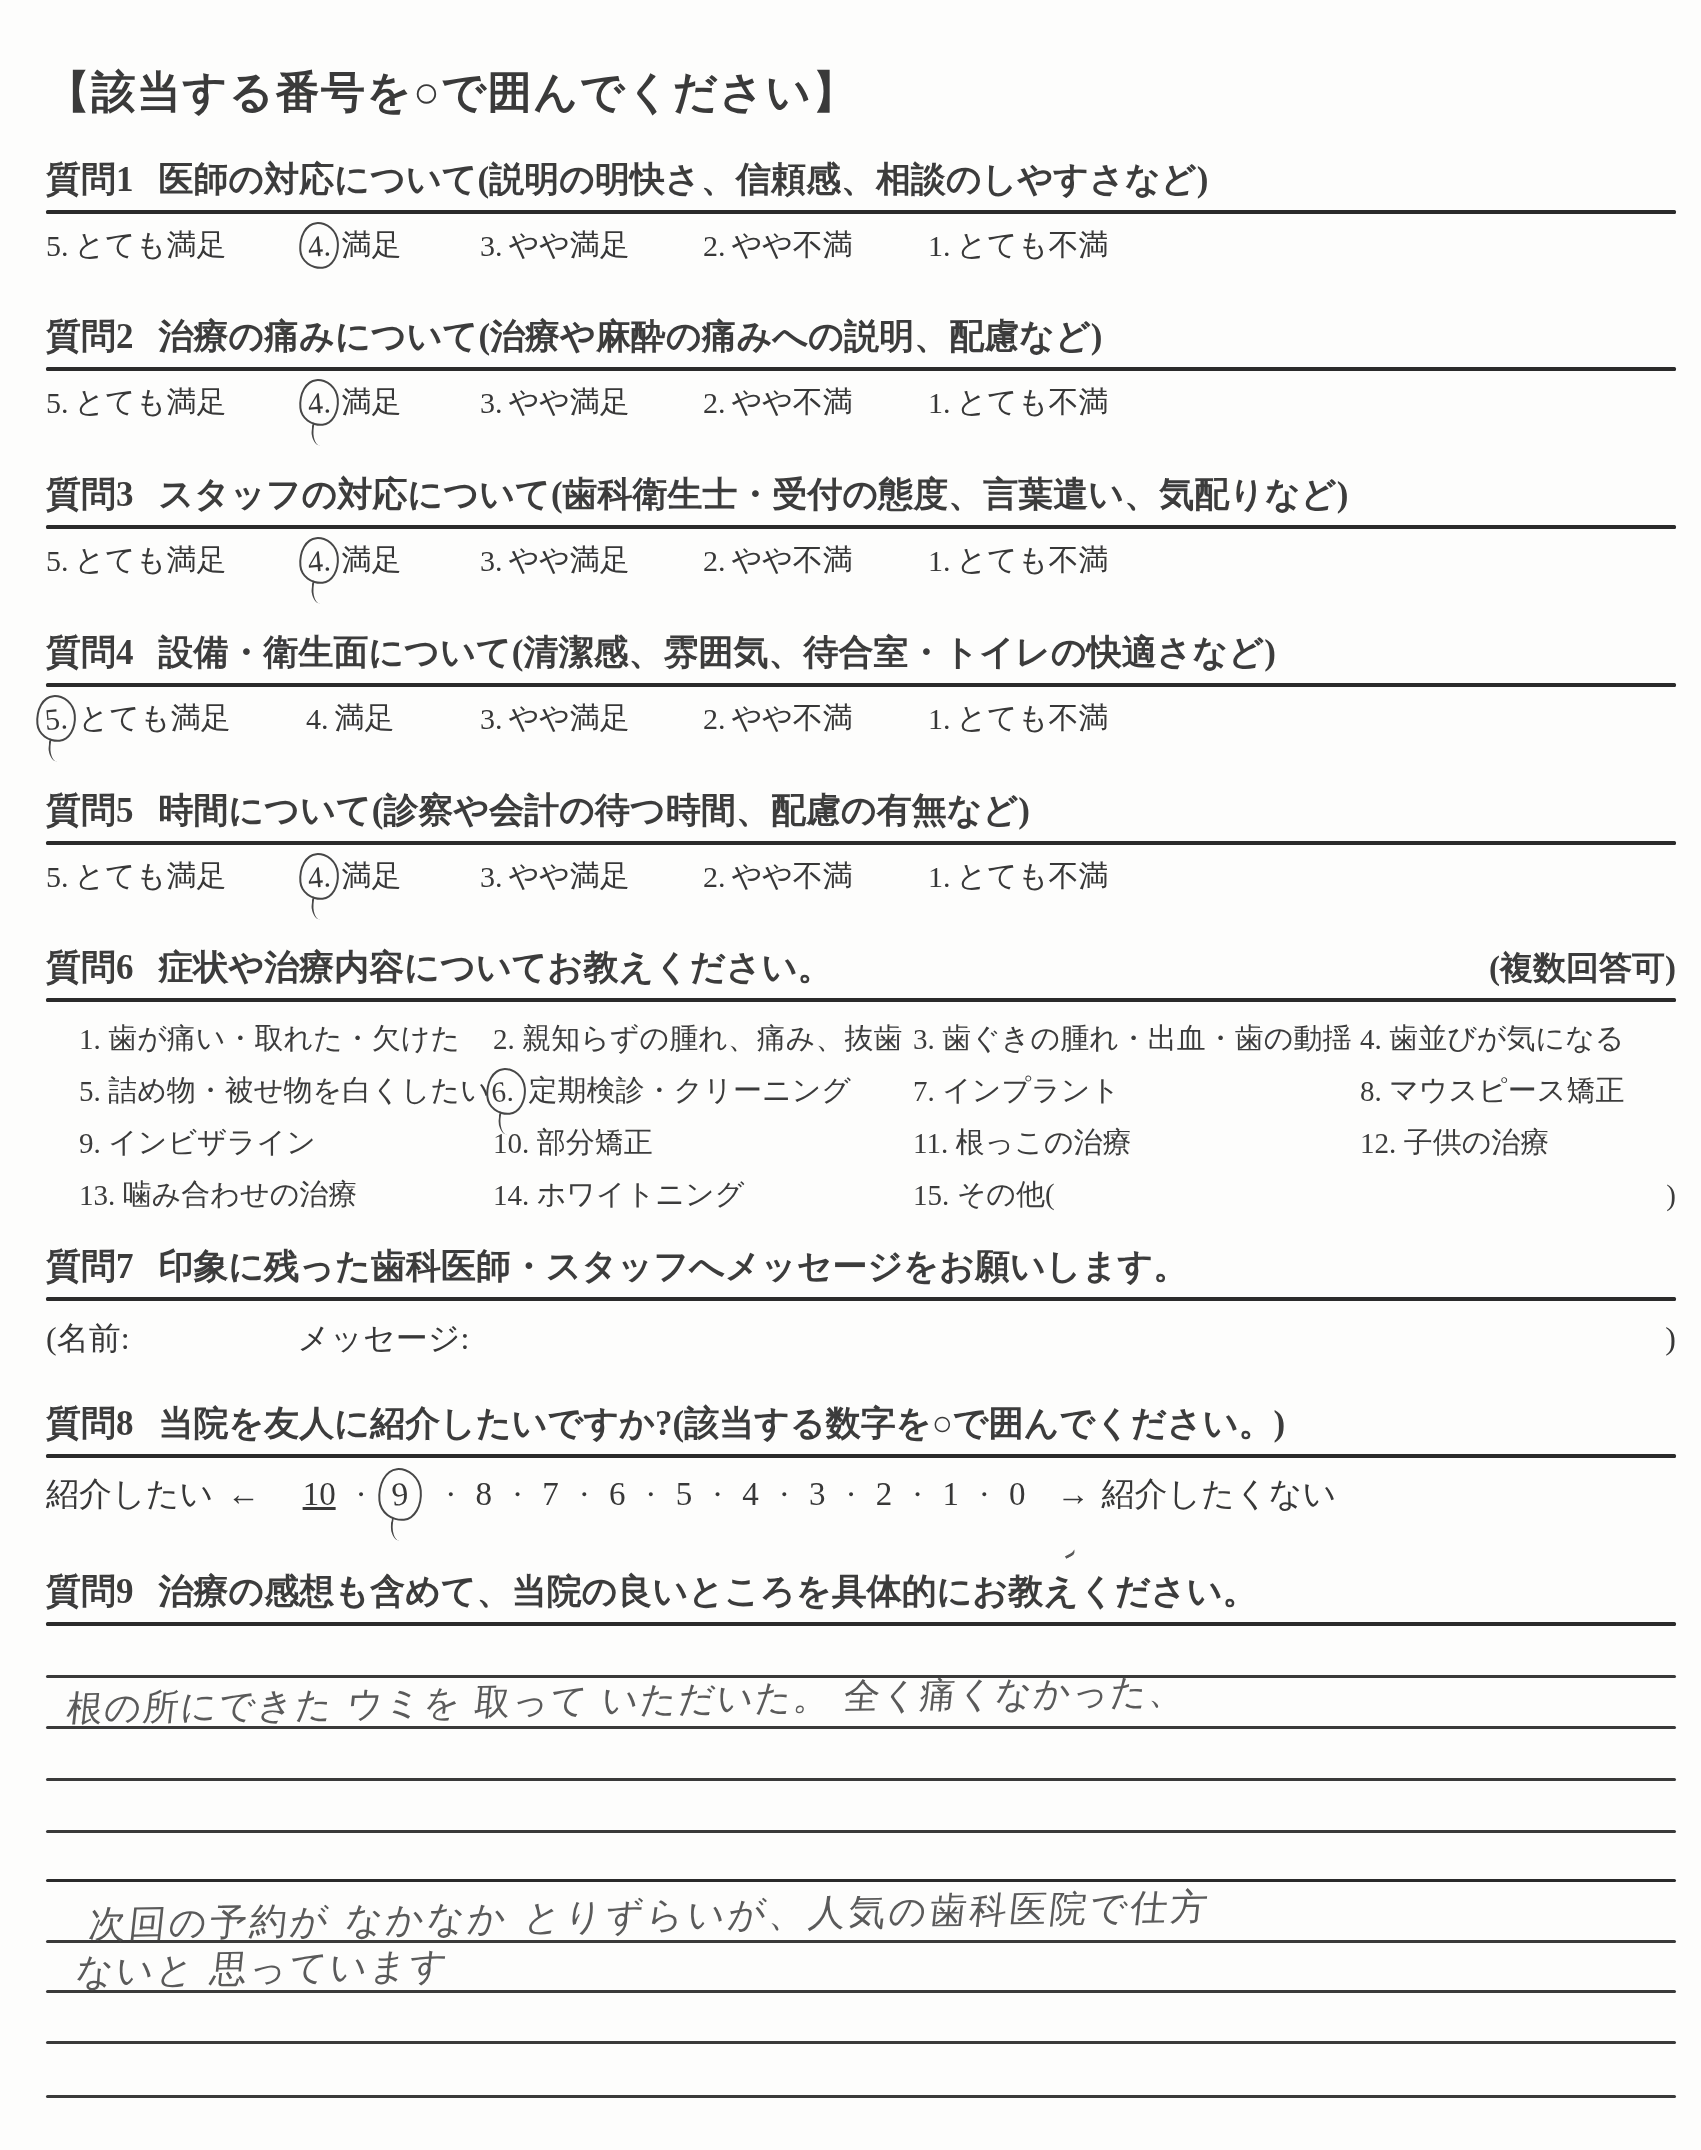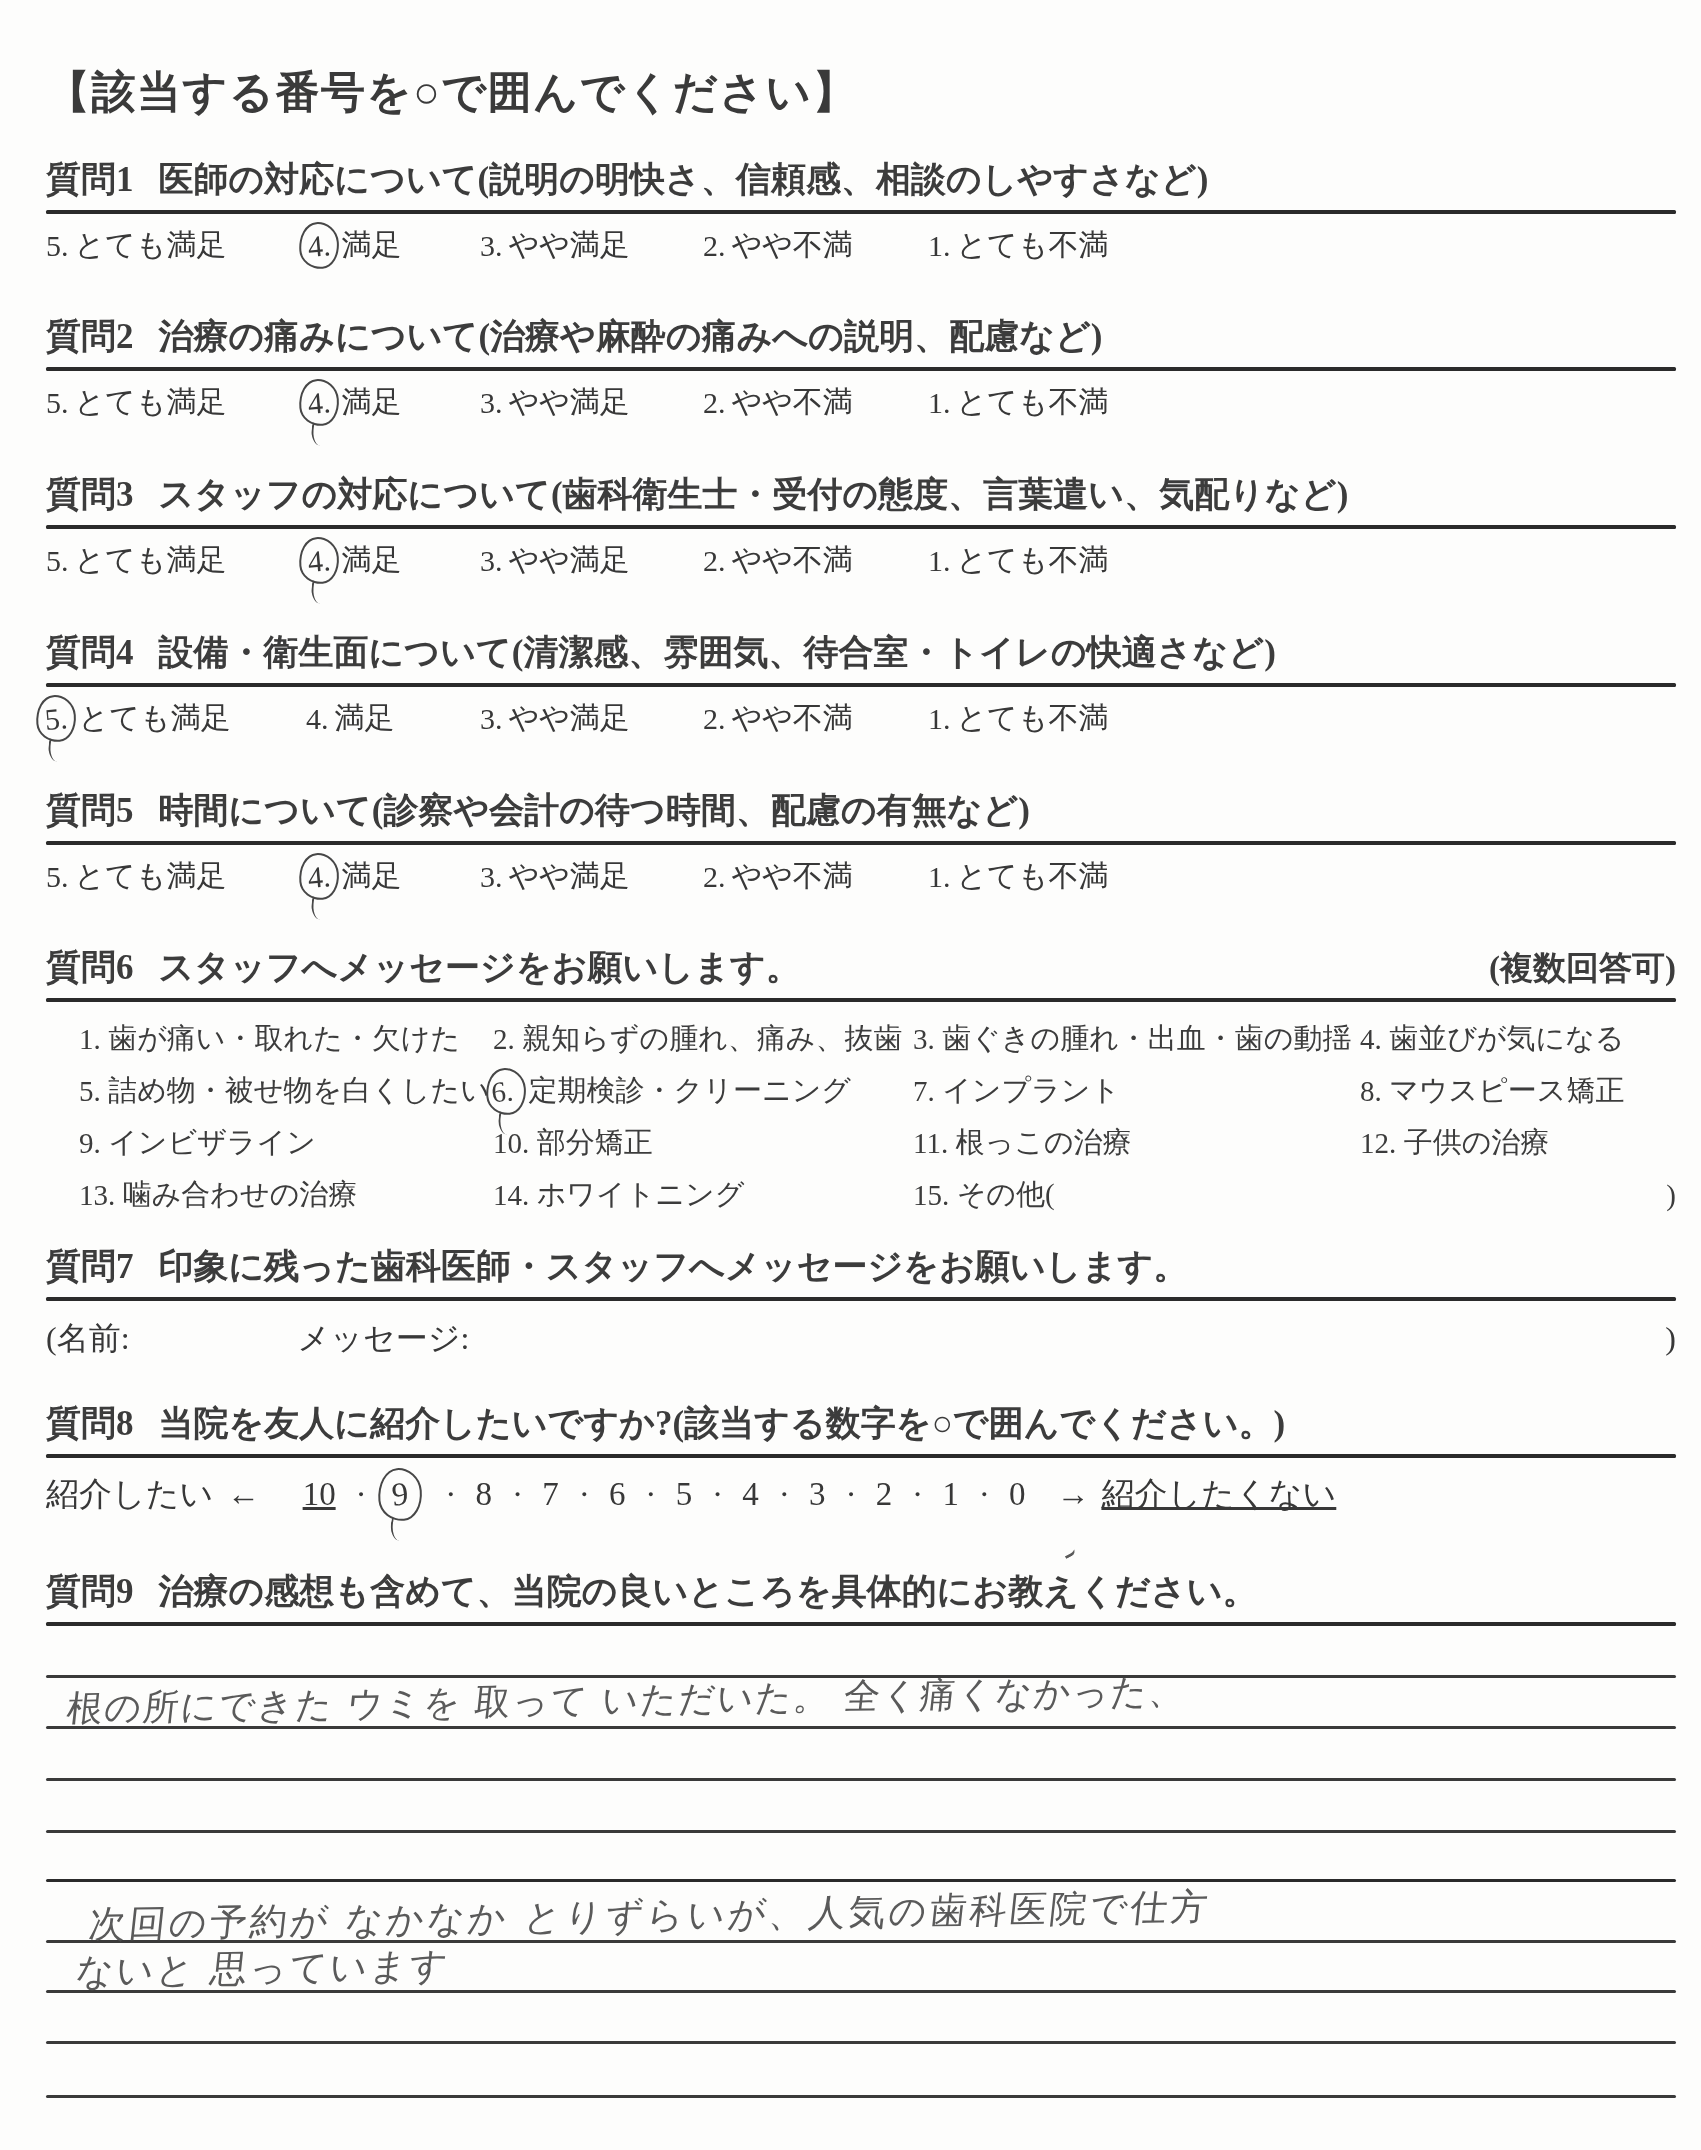--- a/index.html
+++ b/index.html
@@ -62,21 +62,21 @@
 
   .q7-fields { display:flex; align-items:baseline; margin-top:16px; font-size:32px; }
   .q7-msg { margin-left:168px; }
   .q7-fill { flex:1 1 auto; }
 
   .q8-row { display:flex; align-items:center; margin-top:14.8px; font-size:33px; white-space:nowrap; }
   .q8-arrow-l { margin-left:13.3px; }
   .q8-first { margin-left:43px;text-decoration:underline; }
   .q8dot { margin:0 12.6px; font-size:25px; }
   .q8-arrow-r { margin-left:31px; }
-  .q8-lbl-r { margin-left:11.8px;text-decoration:underline; }
+  .q8-lbl-r { margin-left:11.8px; }
   .q8-circle { min-width:44px; height:53px; }
 
   .answer-area { position:relative; }
 
   .hw {
     position:absolute;
     font-family:"DejaVu Serif","Liberation Serif",serif;
     color:#4d4d4d;
     transform:rotate(-0.9deg) skewX(-7deg);
     white-space:nowrap;
@@ -253,21 +253,21 @@
         </div>
       <div class="opt" style="left:882px">
           <span class="num">1.</span>
           <span>とても不満</span>
         </div>
     </div>
   </div>
 
   <div class="section" style="top:947px">
     <div class="q-head q-head-row">
-      <span><span class="q-label">質問6</span><span>スタッフへメッセージをお願いします。</span></span>
+      <span><span class="q-label">質問6</span><span>症状や治療内容についてお教えください。</span></span>
       <span class="q-note">(複数回答可)</span>
     </div>
     <div class="rule-heavy"></div>
     <div class="q6-grid">
       <div class="q6cell">
           <span class="num">1.</span>
           <span>歯が痛い・取れた・欠けた</span>
         </div>
       <div class="q6cell">
           <span class="num">2.</span>

